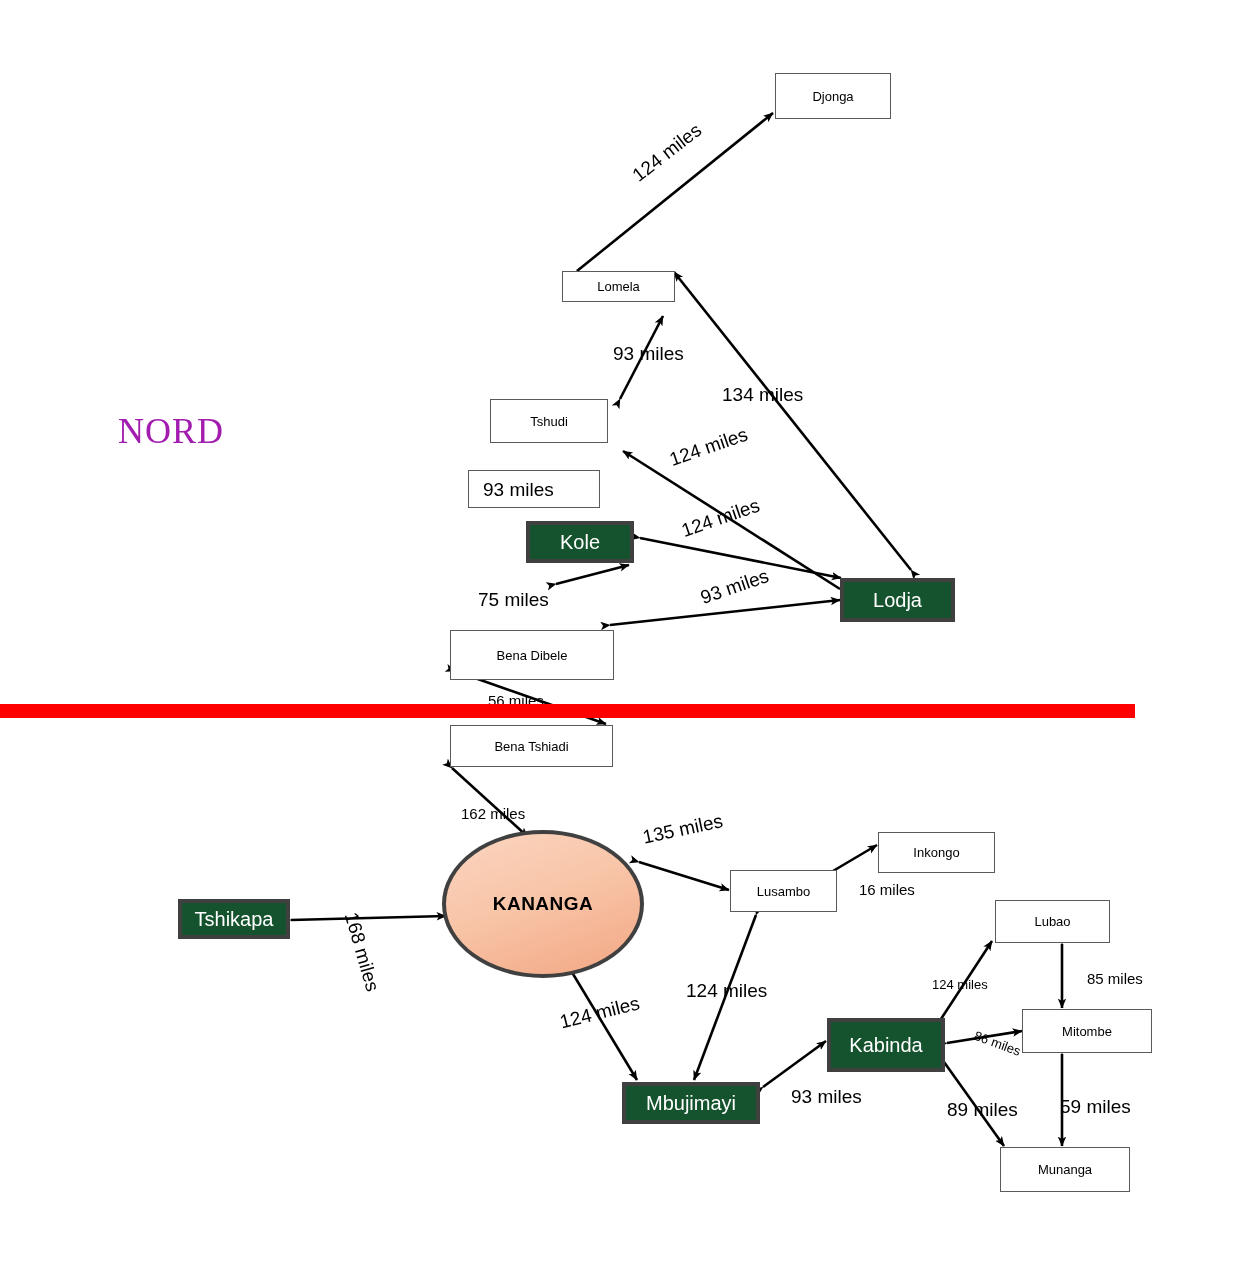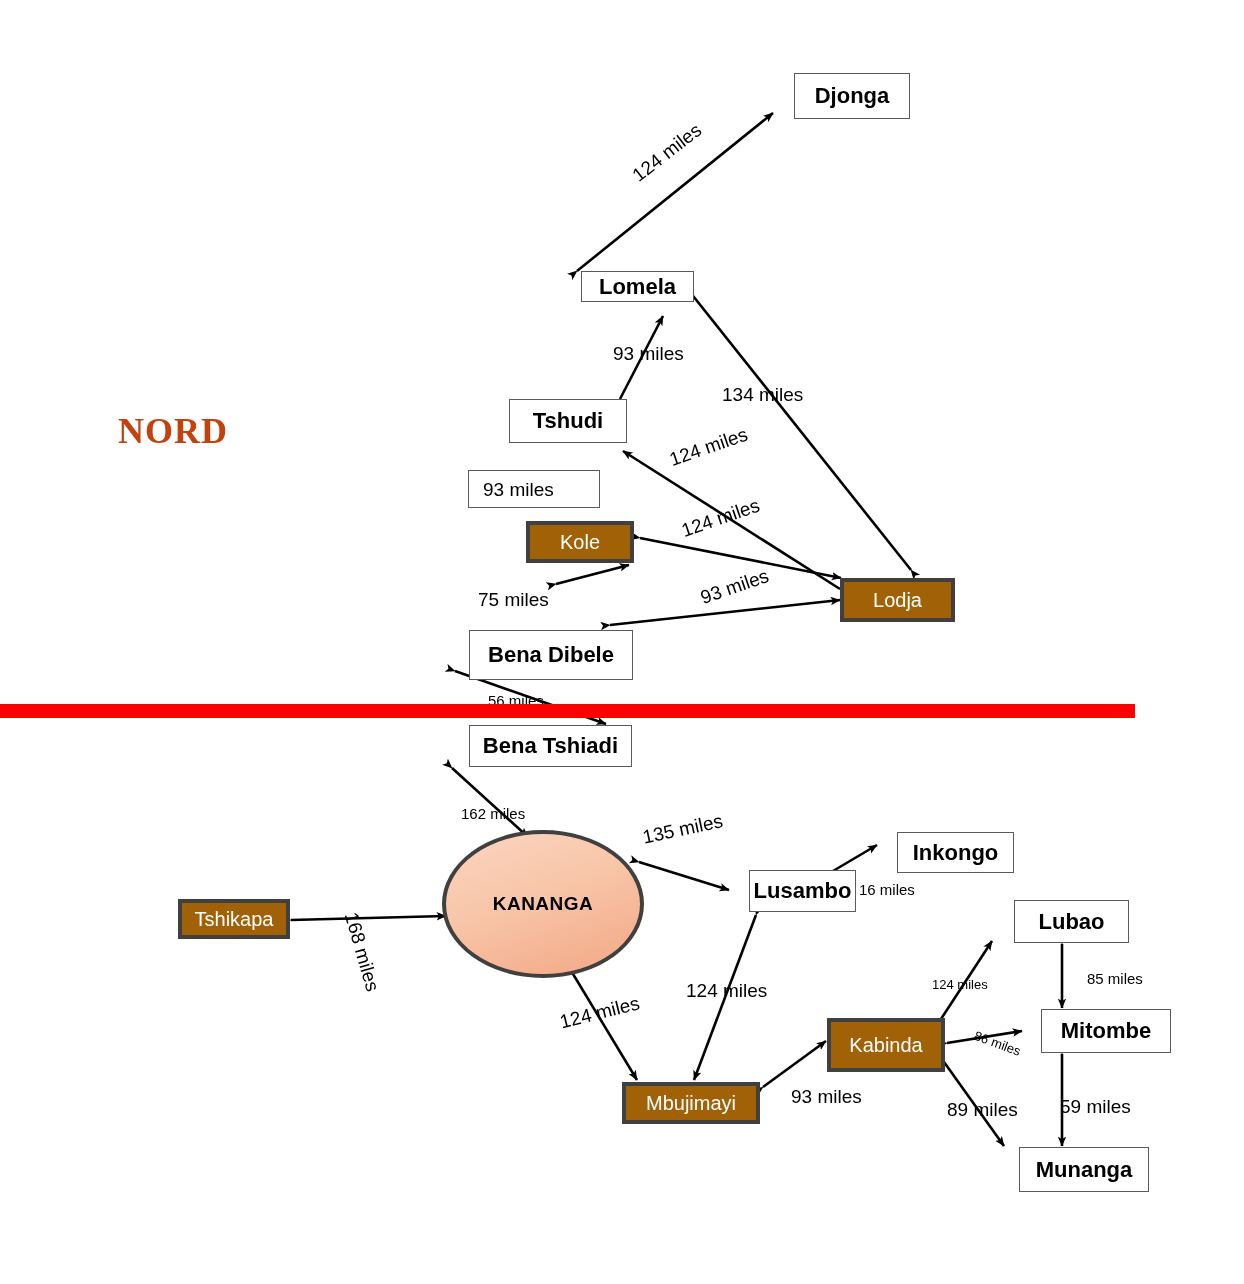--- a/index.html
+++ b/index.html
@@ -1,35 +1,35 @@
 <!DOCTYPE html>
 <html><head>
 <meta charset="utf-8">
 <style>
   html,body{margin:0;padding:0;background:#ffffff;}
   body{font-family:"Liberation Sans",sans-serif;}
   #canvas{position:relative;width:1244px;height:1284px;background:#fff;overflow:hidden;}
   svg.edges{position:absolute;left:0;top:0;width:1244px;height:1284px;pointer-events:none;}
 
   .node{position:absolute;box-sizing:border-box;display:flex;align-items:center;justify-content:center;text-align:center;}
-  .node.plain{background:#ffffff;border:1.6px solid #5a5a5a;color:#000;font-weight:bold;font-size:22px;margin-left:19px;}
-  .node.green{background:#a16207;border:4px solid #404040;color:#ffffff;font-weight:normal;font-size:20px;}
+  .node.plain{background:#ffffff;border:1.6px solid #5a5a5a;color:#000;font-weight:normal;font-size:13px;}
+  .node.green{background:#14532d;border:4px solid #404040;color:#ffffff;font-weight:normal;font-size:20px;}
   .node.ellipse{
     border-radius:50%;
     background:linear-gradient(160deg,#FBD5C0 0%,#F8C5A8 45%,#F2A784 100%);
     border:4px solid #404040;color:#000;font-weight:bold;font-size:19px;letter-spacing:.5px;
   }
 
   .lbl{position:absolute;color:#000;white-space:nowrap;font-size:19px;line-height:1;}
   .lbl.sm{font-size:15px;}
   .lbl.xs{font-size:13px;}
   .lbl.boxed{border:1.4px solid #5a5a5a;background:#fff;padding:7px 14px;box-sizing:border-box;}
 
-  #nord{position:absolute;color:#c2410c;font-family:"Liberation Serif",serif;
-        font-weight:bold;font-size:36px;letter-spacing:1px;}
+  #nord{position:absolute;color:#a21caf;font-family:"Liberation Serif",serif;
+        font-weight:normal;font-size:36px;letter-spacing:1px;}
   #redline{position:absolute;background:#FF0000;}
 </style>
 </head>
 <body>
 
 <div id="canvas">
 
   <svg class="edges" viewBox="0 0 1244 1284">
     <defs>
       <marker id="ah" markerWidth="11" markerHeight="11" refX="9.4" refY="4.2" orient="auto" markerUnits="userSpaceOnUse">

